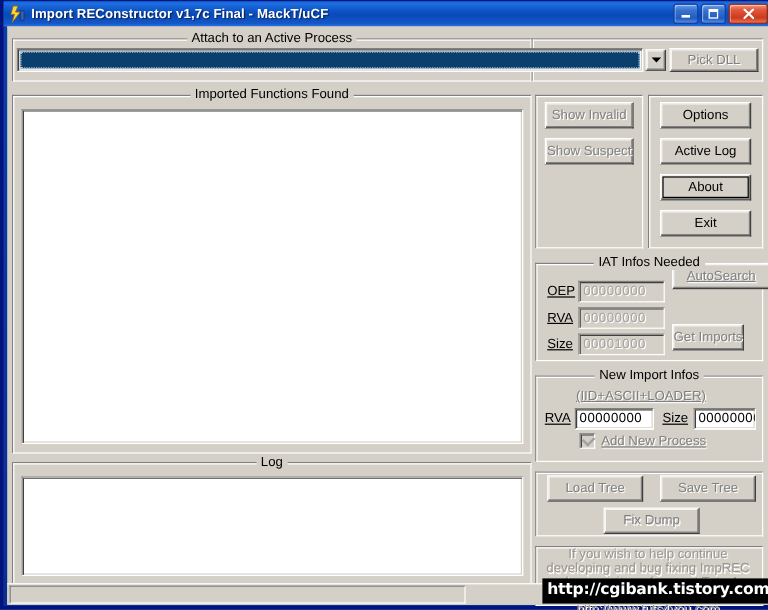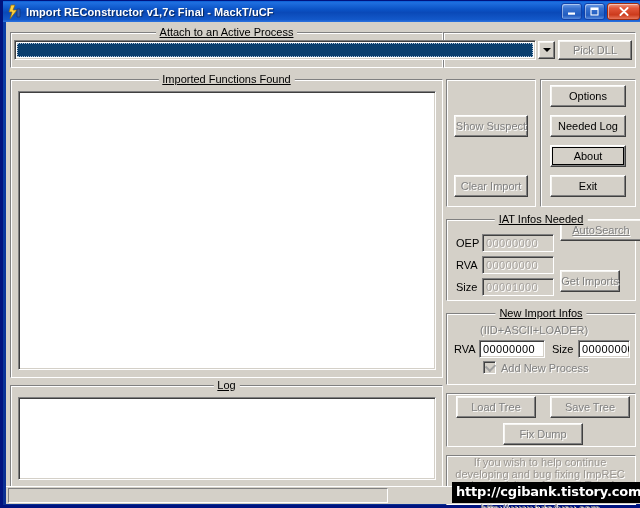--- a/index.html
+++ b/index.html
@@ -117,21 +117,20 @@
     position: absolute;
     top: 0;
     left: 50%;
     transform: translateX(-50%);
     background: #d4d0c8;
     padding: 0 4px;
     font-size: 11px;
     color: #000;
     white-space: nowrap;
     z-index: 2;
-    text-decoration: underline;
   }
 
   
   .sunken {
     position: absolute;
     background: #ffffff;
     box-sizing: border-box;
     border: 1px solid #808080;
     border-right-color: #ffffff;
     border-bottom-color: #ffffff;
@@ -234,20 +233,21 @@
   }
   .field.enabled {
     background: #ffffff;
     color: #000000;
   }
   .lbl {
     position: absolute;
     font-size: 11px;
     color: #000;
     white-space: nowrap;
+    text-decoration: underline;
   }
   .lbl.disabled { color:#808080; text-shadow: 1px 1px 0 #fff; }
 
   
   #chk-row {
     position: absolute;
     left: 37px; top: 54px;
     display: flex;
     align-items: center;
     gap: 5px;
@@ -383,28 +383,28 @@
 
     <div class="group" style="left:4px; top:356px; width:433px; height:108px;">
       <div class="group-frame"></div>
       <div class="group-title">Log</div>
     </div>
     <div class="sunken" style="left:12px; top:374px; width:418px; height:83px;"></div>
 
     <div class="group" style="left:440px; top:50px; width:90px; height:134px;">
       <div class="group-frame"></div>
     </div>
+    <div class="btn disabled" style="left:448px; top:62px; width:74px; height:22px;">Show Invalid</div>
     <div class="btn disabled" style="left:448px; top:92px; width:74px; height:22px;">Show Suspect</div>
-    <div class="btn disabled" style="left:448px; top:152px; width:74px; height:22px;">Clear Import</div>
 
     <div class="group" style="left:534px; top:50px; width:96px; height:134px;">
       <div class="group-frame"></div>
     </div>
     <div class="btn" style="left:544px; top:62px; width:76px; height:22px;">Options</div>
-    <div class="btn" style="left:544px; top:92px; width:76px; height:22px;">Needed Log</div>
+    <div class="btn" style="left:544px; top:92px; width:76px; height:22px;">Active Log</div>
     <div class="btn focused" style="left:544px; top:122px; width:76px; height:22px;">About</div>
     <div class="btn" style="left:544px; top:152px; width:76px; height:22px;">Exit</div>
 
     <div class="group" style="left:440px; top:190px; width:190px; height:88px;">
       <div class="group-frame"></div>
       <div class="group-title">IAT Infos Needed</div>
     </div>
     <div class="lbl" style="left:450px; top:214px;">OEP</div>
     <div class="field disabled" style="left:476px; top:211px; width:72px; height:18px;">00000000</div>
     <div class="lbl" style="left:450px; top:236px;">RVA</div>

